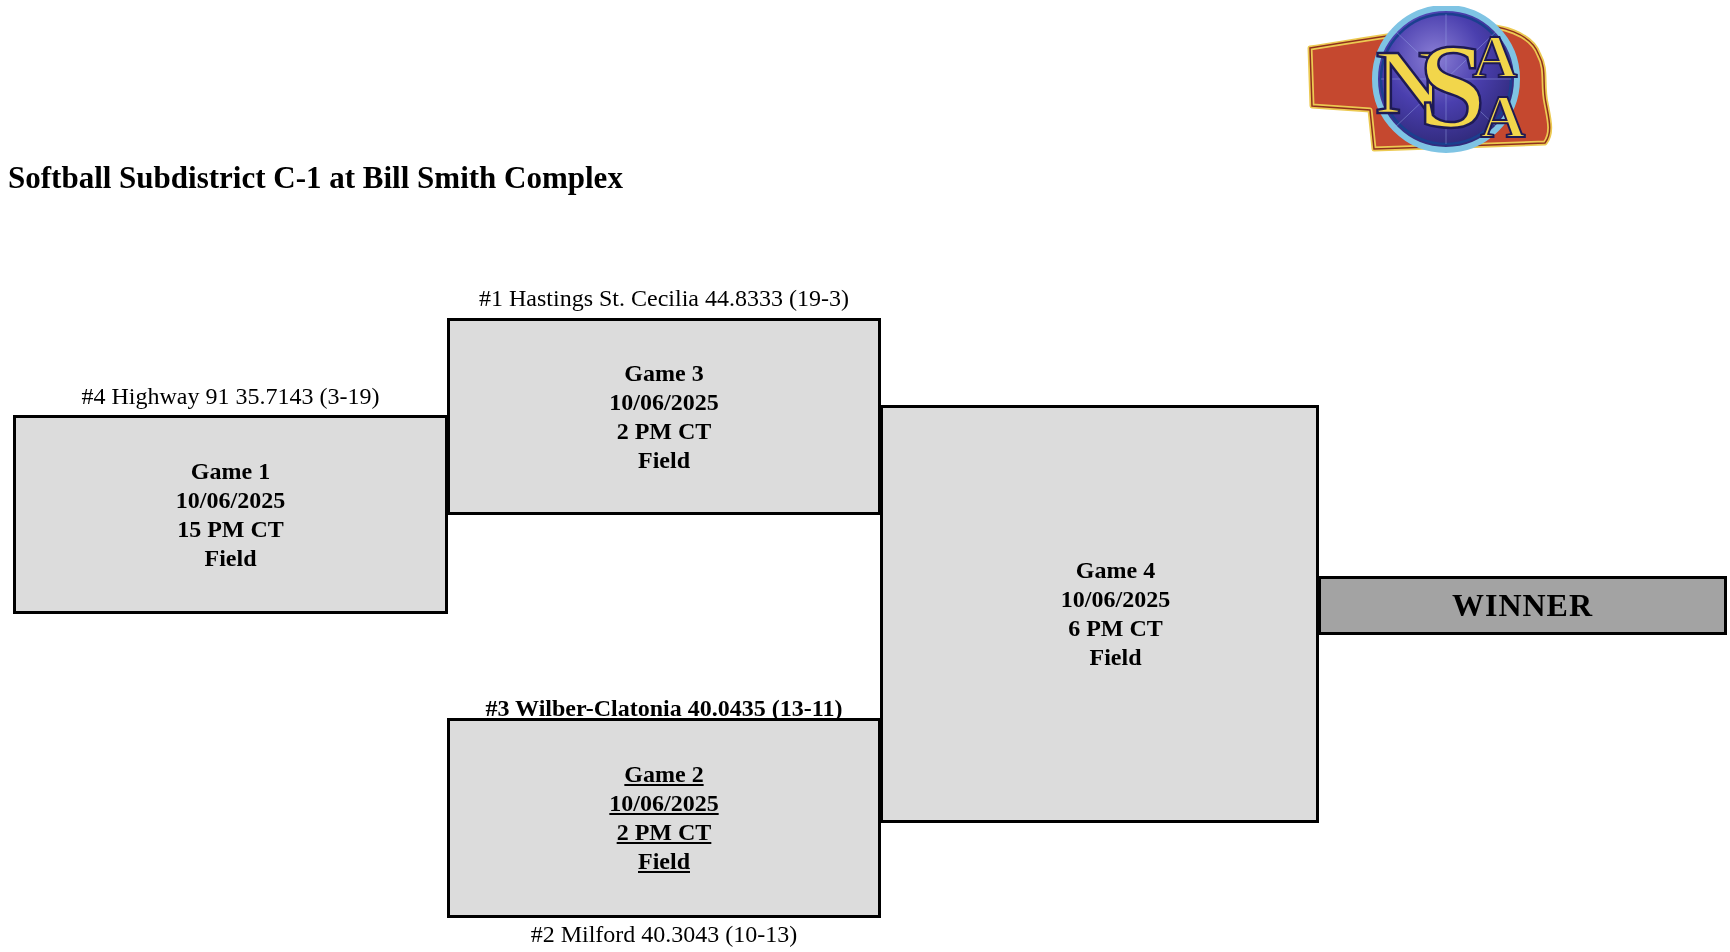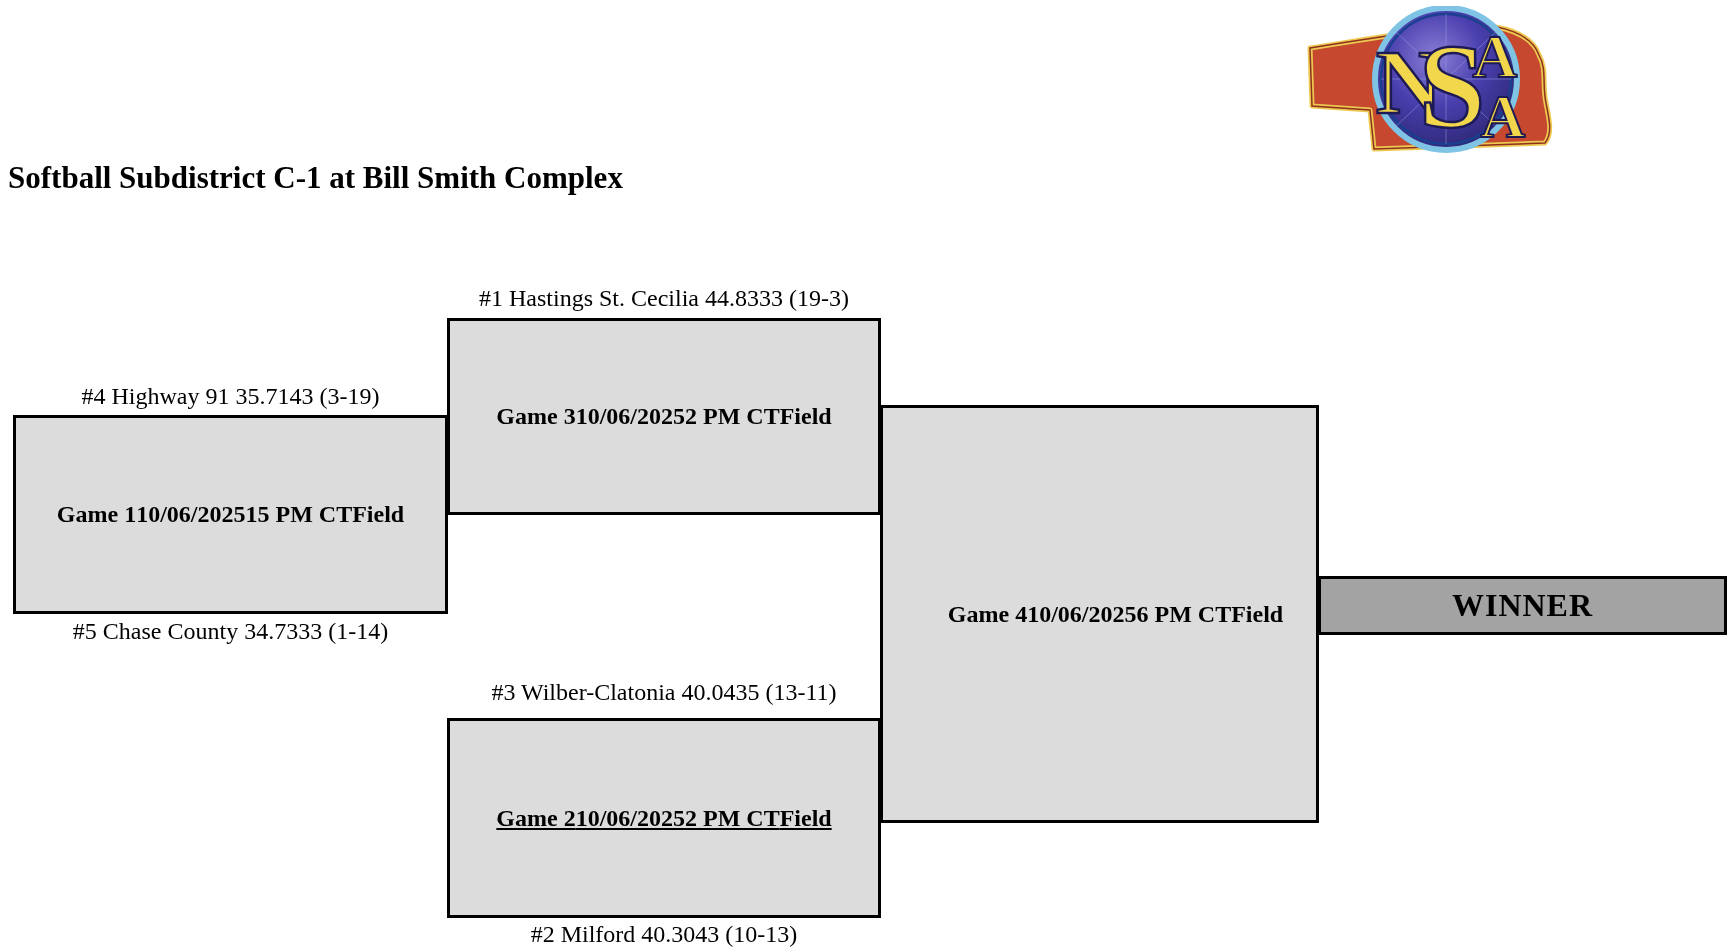--- a/index.html
+++ b/index.html
@@ -17,21 +17,21 @@
   }
   .seed-label{
     position:absolute;
     font-size:24px;line-height:30px;text-align:center;white-space:nowrap;
   }
   .game-box{
     position:absolute;
     background:#dcdcdc;
     border:3px solid #000000;
     box-sizing:border-box;
-    display:flex;flex-direction:row;align-items:center;justify-content:center;
+    display:flex;flex-direction:column;align-items:center;justify-content:center;
     text-align:center;
     font-weight:bold;font-size:24px;line-height:29px;
   }
   .winner-box{
     position:absolute;
     background:#a3a3a3;
     border:3px solid #000000;
     box-sizing:border-box;
     display:flex;align-items:center;justify-content:center;
     font-weight:bold;font-size:32px;letter-spacing:1px;
@@ -39,21 +39,21 @@
   
   #game1-box{left:13px;top:415px;width:435px;height:199px;}
   #game3-box{left:447px;top:318px;width:434px;height:197px;}
   #game2-box{left:447px;top:718px;width:434px;height:200px;text-decoration:underline;}
   #game4-box{left:880px;top:405px;width:439px;height:418px;padding-left:32px;}
   #winner-box{left:1318px;top:576px;width:409px;height:59px;}
 
   #label-g3-top{left:447px;top:283px;width:434px;}
   #label-g1-top{left:13px;top:381px;width:435px;}
   #label-g1-bottom{left:13px;top:616px;width:435px;}
-  #label-g2-top{left:447px;top:677px;width:434px;}
+  #label-g2-top{left:447px;top:693px;width:434px;font-weight:bold;}
   #label-g2-bottom{left:447px;top:919px;width:434px;}
 
   .logo{
     position:absolute;left:1296px;top:6px;width:278px;height:156px;
   }
 </style>
 </head>
 <body>
 
 <div id="stage">
@@ -91,21 +91,20 @@
         <text x="199" y="71" font-size="62" stroke="#1e1a55" stroke-width="2">A</text>
         <text x="207" y="131" font-size="62" stroke="#1e1a55" stroke-width="2">A</text>
       </g>
     </svg>
   </div>
 
   <div class="page-title">Softball Subdistrict C-1 at Bill Smith Complex</div>
 
   <div class="seed-label" id="label-g3-top">#1 Hastings St. Cecilia 44.8333 (19-3)</div>
   <div class="seed-label" id="label-g1-top">#4 Highway 91 35.7143 (3-19)</div>
-  <div class="seed-label" id="label-g1-bottom">#5 Chase County 34.7333 (1-14)</div>
   <div class="seed-label" id="label-g2-top">#3 Wilber-Clatonia 40.0435 (13-11)</div>
   <div class="seed-label" id="label-g2-bottom">#2 Milford 40.3043 (10-13)</div>
 
   <div class="game-box" id="game1-box">
     <div>Game 1</div>
     <div>10/06/2025</div>
     <div>15 PM CT</div>
     <div>Field</div>
   </div>
 

